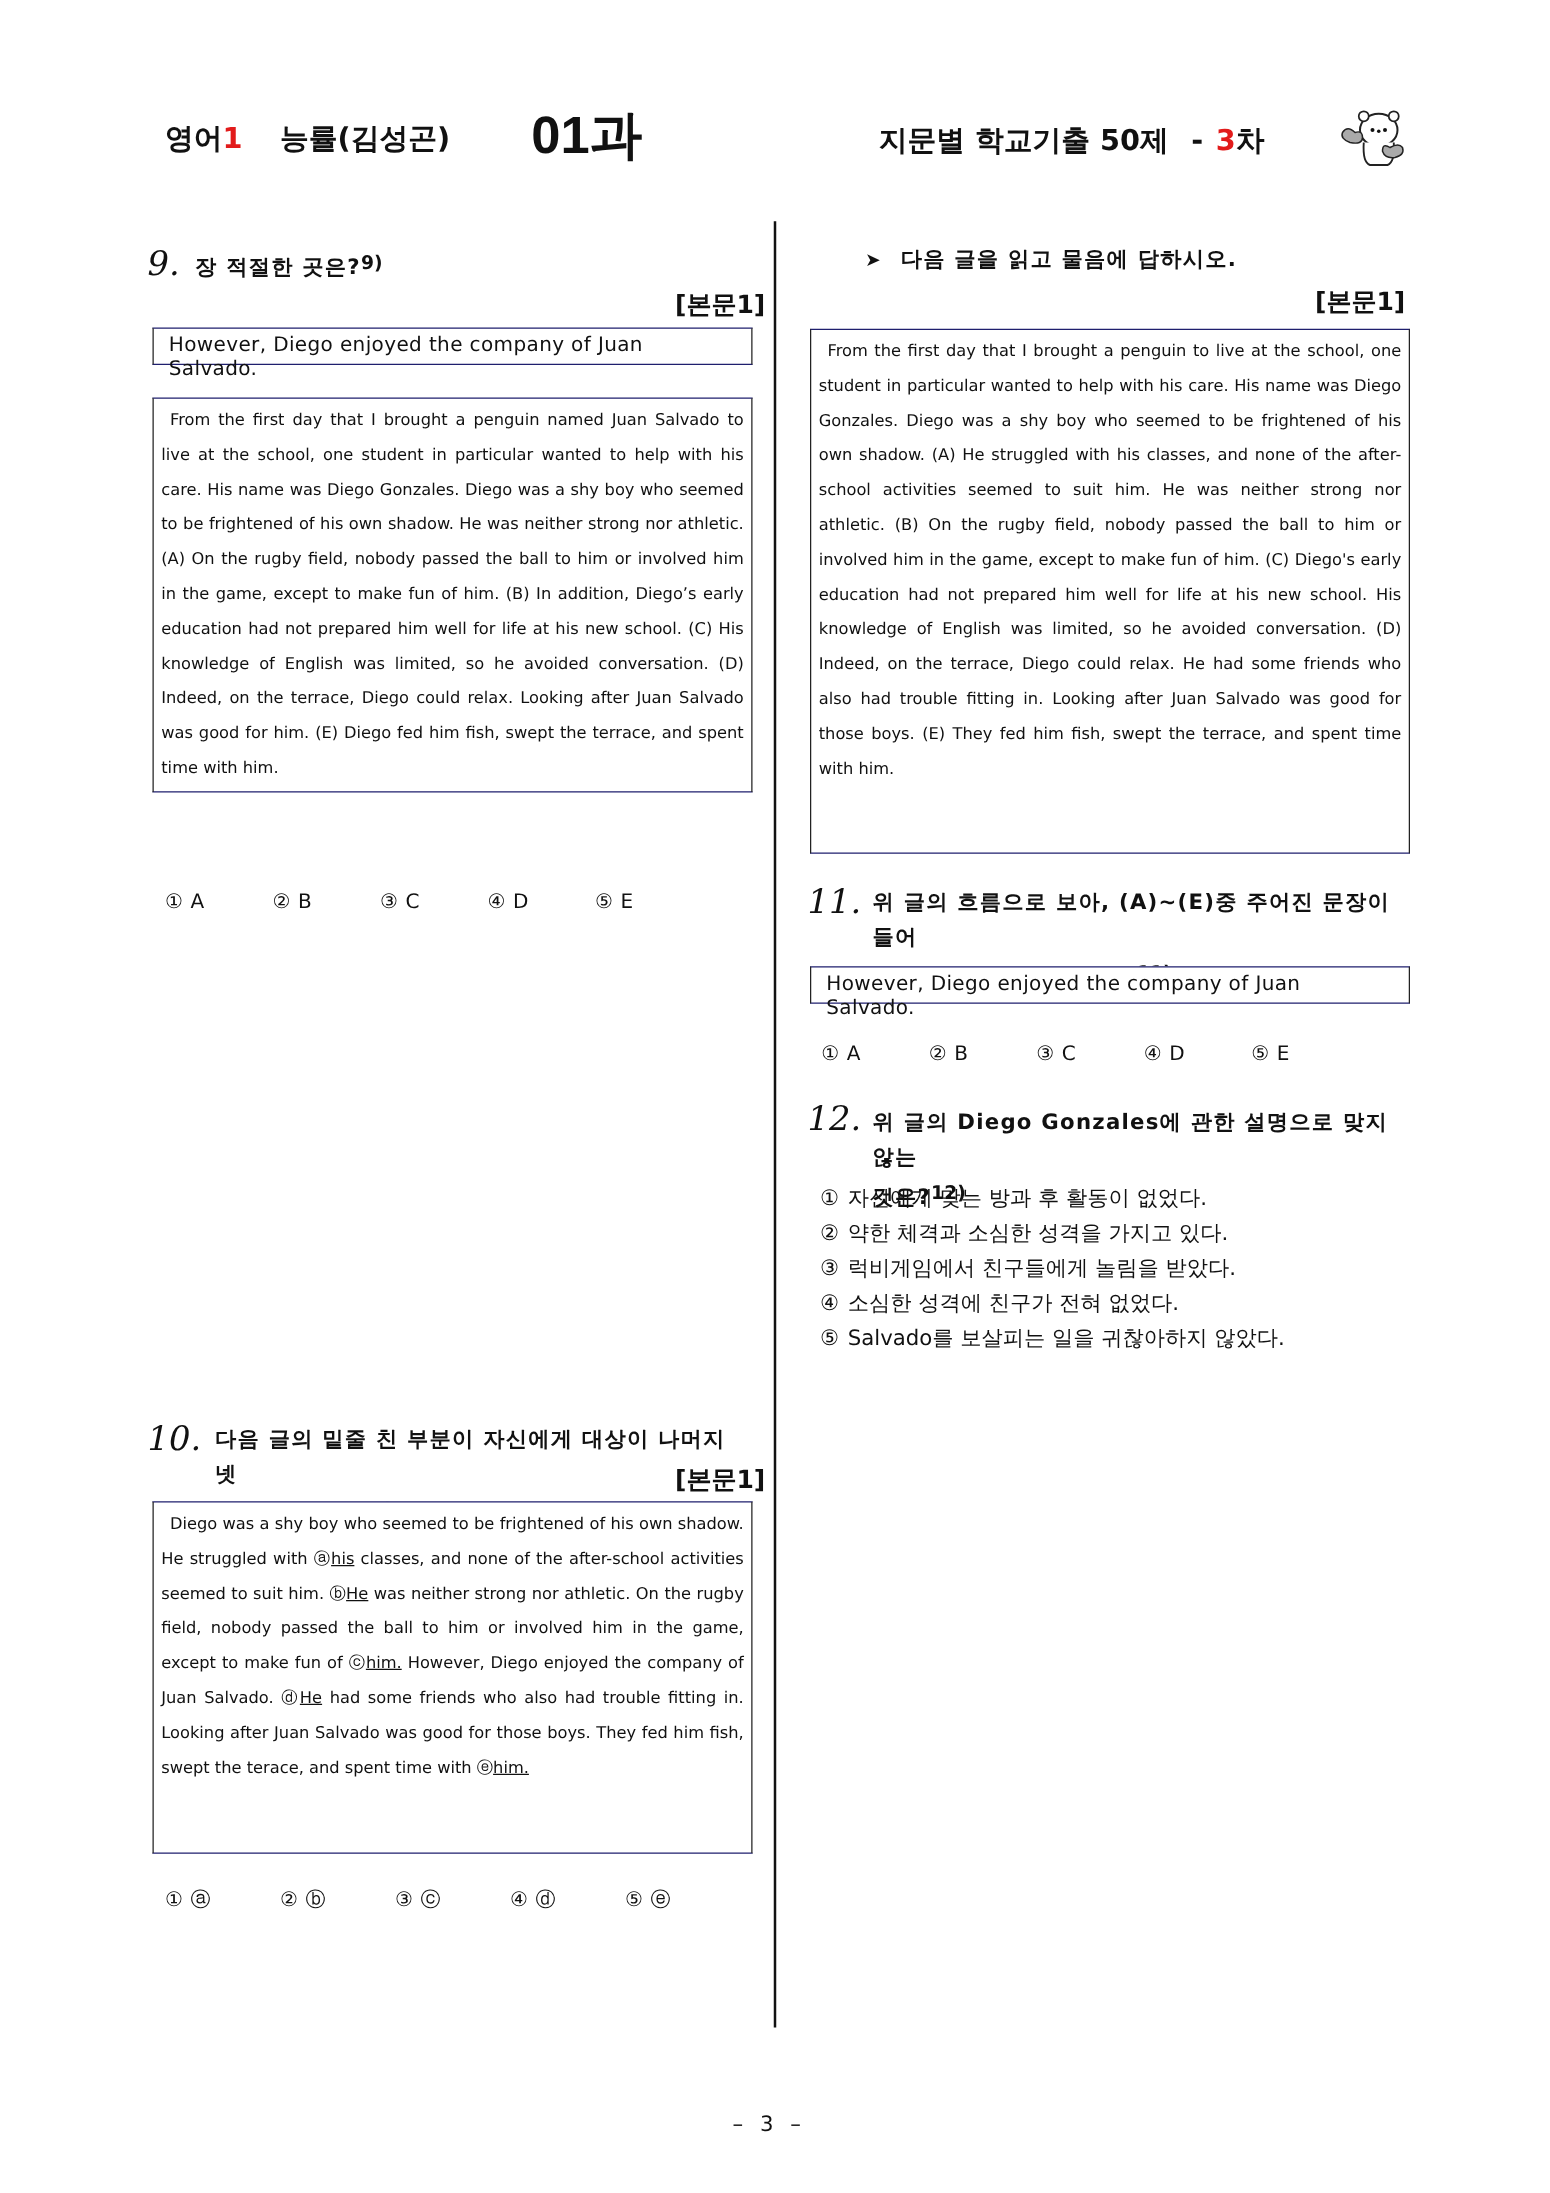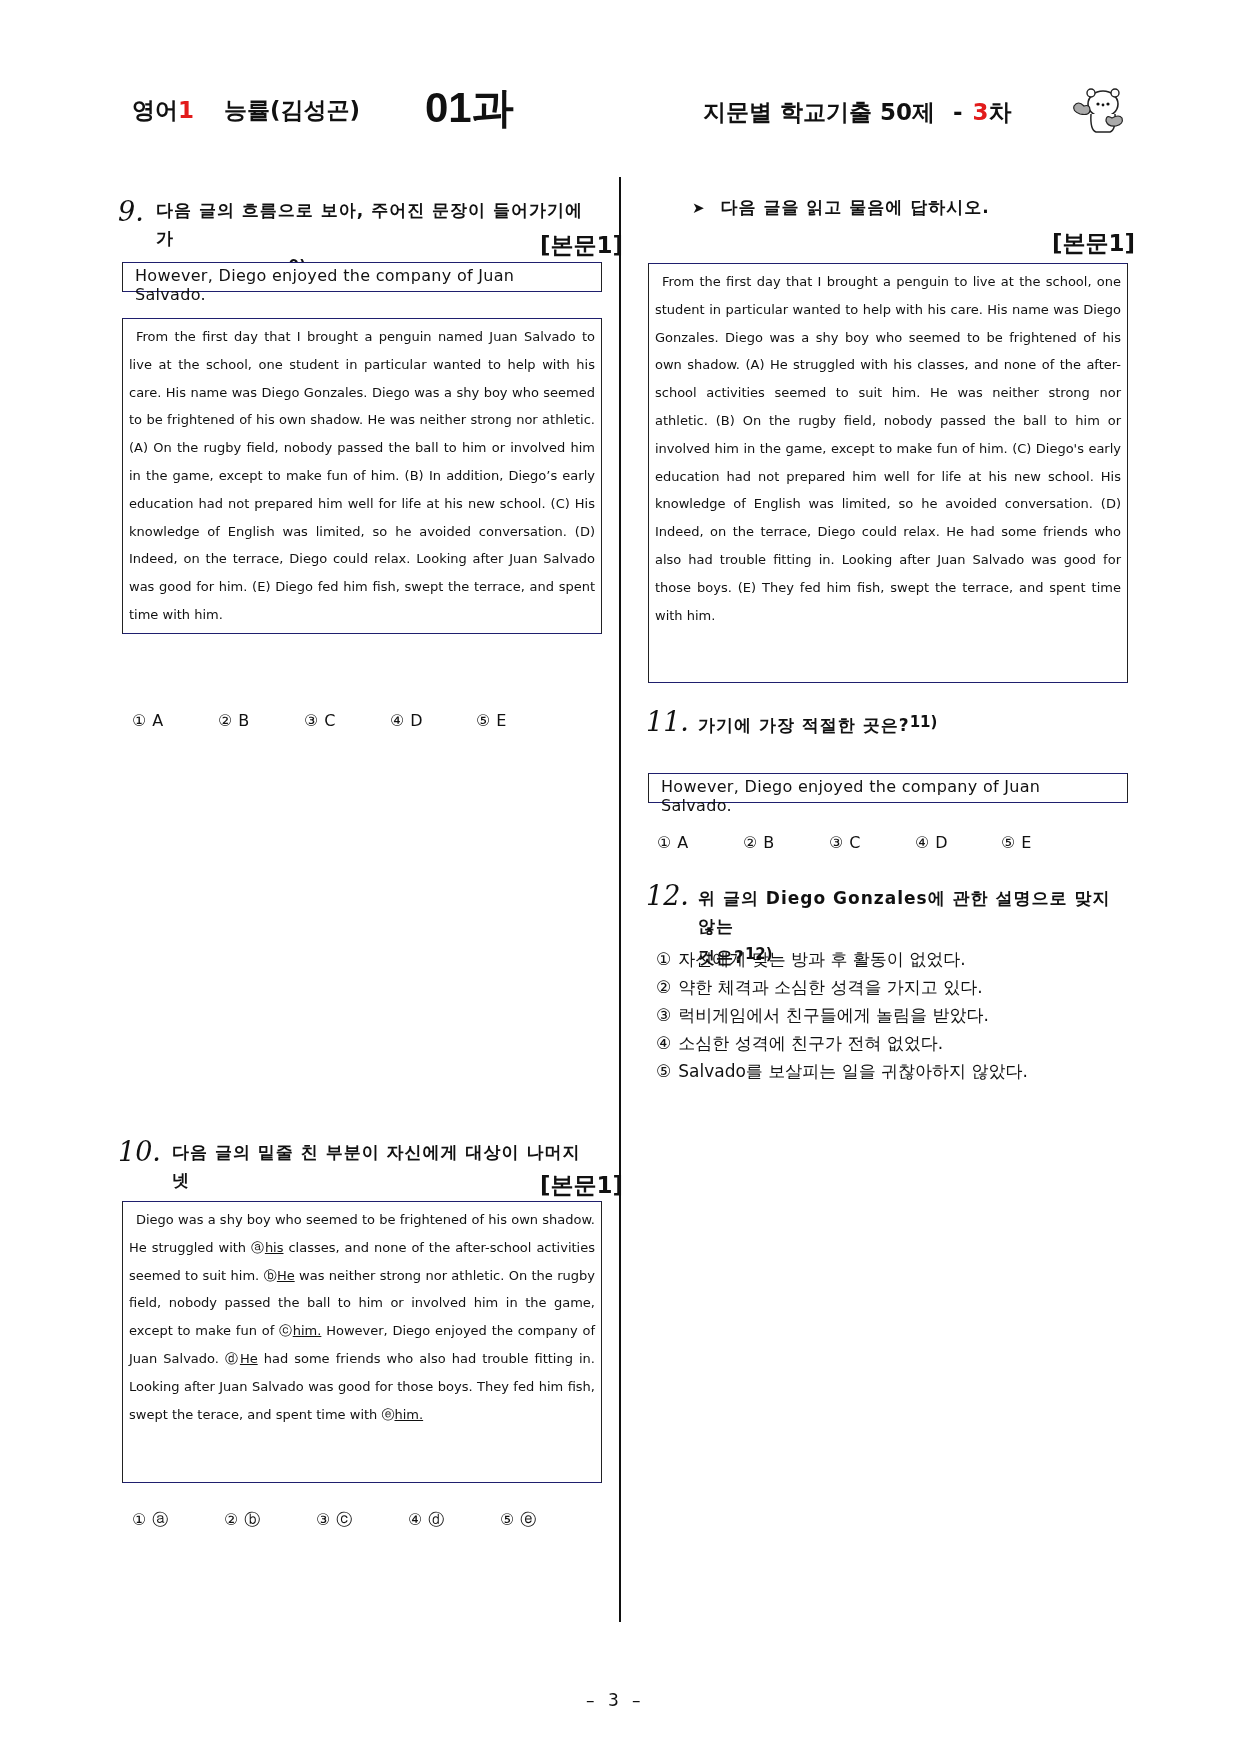--- a/index.html
+++ b/index.html
@@ -13,21 +13,21 @@
   .hdr-lesson { left: 425px; top: 80px; font-size: 42px; font-family: "Liberation Sans", "DejaVu Sans", sans-serif; font-weight: bold; }
   .hdr-right { left: 703px; top: 97px; font-size: 23px; }
   .hdr-right .red { color: #e21b1b; }
   .mascot { position: absolute; left: 1070px; top: 84px; width: 56px; height: 52px; }
 
   .divider { position: absolute; left: 619px; top: 177px; width: 2px; height: 1445px; background: #111; }
 
   .qnum { position: absolute; font-family: "DejaVu Serif", "Liberation Serif", serif; font-style: italic; font-size: 27px; font-weight: normal; }
   .qtext { position: absolute; font-weight: bold; font-size: 17px; line-height: 28px; letter-spacing: 1px; }
   .qtext .sup { font-size: 15px; vertical-align: 4px; letter-spacing: 0; }
-  .tag { position: absolute; font-weight: bold; font-size: 23px; }
+  .tag { position: absolute; font-weight: bold; font-size: 20px; }
 
   .box { position: absolute; border: 1.5px solid #1f1f6e; border-left-color: #222; border-right-color: #222; background: #fff; }
   .sentence-box { height: 30px; padding: 3px 12px; font-size: 16px; letter-spacing: 0.3px; }
   .passage { padding: 4px 6px 2px 6px; font-size: 13px; line-height: 27.8px; text-align: justify; text-align-last: left; }
   .passage p { text-indent: 7px; }
   .u { text-decoration: underline; }
 
   .choices { position: absolute; display: flex; font-size: 16px; }
   .choices .ch { display: inline-flex; gap: 6px; }
   .circ { font-family: "DejaVu Sans", sans-serif; }
@@ -60,21 +60,20 @@
     <path d="M21 30 Q20 46 26 48 L40 48 Q46 46 45 30" fill="#fff" stroke="#222" stroke-width="1.5"></path>
     <path d="M14 22 q-6 -6 -10 0 q-2 5 6 8 q10 2 10 -4 q0 -6 -6 -4z" fill="#aaa" stroke="#222" stroke-width="1.2"></path>
     <path d="M42 34 q-6 -4 -6 3 q2 6 10 5 q8 -2 6 -8 q-3 -4 -10 0z" fill="#aaa" stroke="#222" stroke-width="1.2"></path>
   </svg>
 </div>
 
 <div class="divider"></div>
 
 <div class="qnum" style="left:118px;top:196px">9.</div>
 <div class="qtext" style="left:156px;top:196px;width:440px">
-  <div>다음 글의 흐름으로 보아, 주어진 문장이 들어가기에 가</div>
   <div><span>장 적절한 곳은?</span><span class="sup">9)</span></div>
 </div>
 <div class="tag" style="left:540px;top:230px">[본문1]</div>
 <div class="box sentence-box" style="left:122px;top:262px;width:480px">However, Diego enjoyed the company of Juan Salvado.</div>
 <div class="box passage" style="left:122px;top:318px;width:480px;height:316px">
   <p>From the first day that I brought a penguin named Juan Salvado to live at the school, one student in particular wanted to help with his care. His name was Diego Gonzales. Diego was a shy boy who seemed to be frightened of his own shadow. He was neither strong nor athletic. (A) On the rugby field, nobody passed the ball to him or involved him in the game, except to make fun of him. (B) In addition, Diego’s early education had not prepared him well for life at his new school. (C) His knowledge of English was limited, so he avoided conversation. (D) Indeed, on the terrace, Diego could relax. Looking after Juan Salvado was good for him. (E) Diego fed him fish, swept the terrace, and spent time with him.</p>
 </div>
 <div class="choices" style="left:132px;top:711px">
   <span class="ch" style="width:86px">
       <span class="circ">①</span>
@@ -134,20 +133,21 @@
   <span style="font-size:15px">➤</span>
   <span style="display:inline-block;width:8px"></span><span>다음 글을 읽고 물음에 답하시오.</span>
 </div>
 <div class="tag" style="left:1052px;top:228px">[본문1]</div>
 <div class="box passage" style="left:648px;top:263px;width:480px;height:420px">
   <p>From the first day that I brought a penguin to live at the school, one student in particular wanted to help with his care. His name was Diego Gonzales. Diego was a shy boy who seemed to be frightened of his own shadow. (A) He struggled with his classes, and none of the after-school activities seemed to suit him. He was neither strong nor athletic. (B) On the rugby field, nobody passed the ball to him or involved him in the game, except to make fun of him. (C) Diego's early education had not prepared him well for life at his new school. His knowledge of English was limited, so he avoided conversation. (D) Indeed, on the terrace, Diego could relax. He had some friends who also had trouble fitting in. Looking after Juan Salvado was good for those boys. (E) They fed him fish, swept the terrace, and spent time with him.</p>
 </div>
 
 <div class="qnum" style="left:646px;top:706px">11.</div>
 <div class="qtext" style="left:698px;top:708px;width:430px">
+  <div>위 글의 흐름으로 보아, (A)~(E)중 주어진 문장이 들어</div>
   <div><span>가기에 가장 적절한 곳은?</span><span class="sup">11)</span></div>
 </div>
 <div class="box sentence-box" style="left:648px;top:773px;width:480px">However, Diego enjoyed the company of Juan Salvado.</div>
 <div class="choices" style="left:657px;top:833px">
   <span class="ch" style="width:86px">
       <span class="circ">①</span>
       <span>A</span>
     </span>
   <span class="ch" style="width:86px">
       <span class="circ">②</span>

